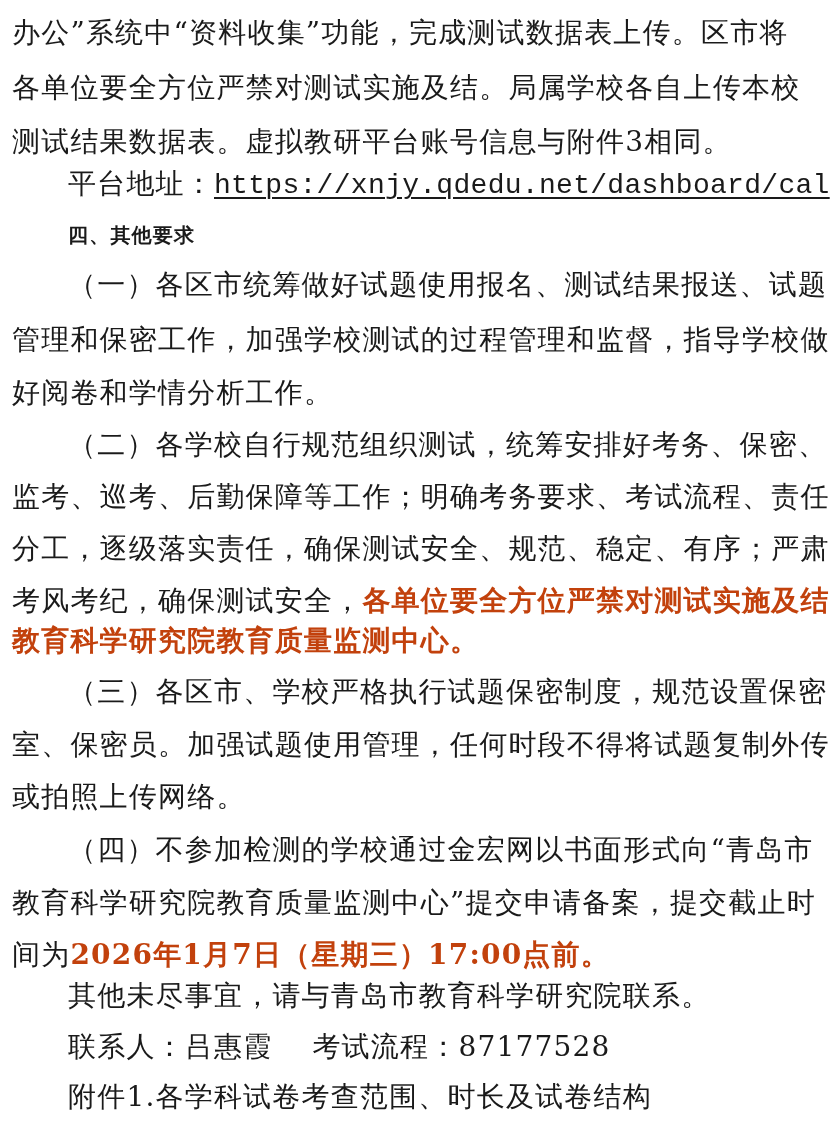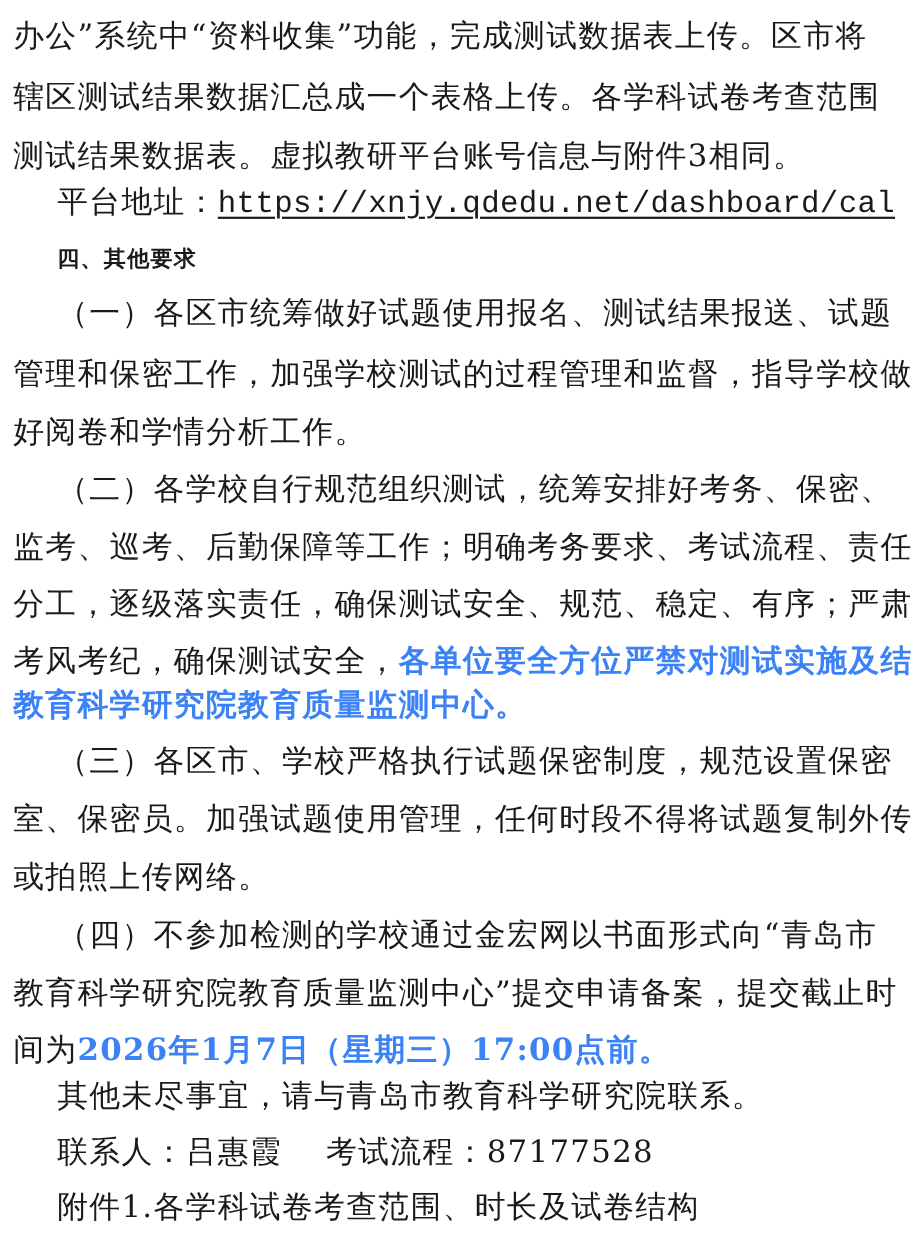--- a/index.html
+++ b/index.html
@@ -6,38 +6,38 @@
   body {
     width: 840px; height: 1123px; overflow: hidden; position: relative;
     font-family: "DejaVu Serif", "Liberation Serif", serif;
     color: #1a1a1a;
   }
   .line {
     position: absolute; left: 12px; right: 10px;
     font-size: 28px; line-height: 40px; white-space: nowrap;
     letter-spacing: 1.2px;
   }
-  .indent { left: 52px; }
-  .bold { font-weight: bold; color: #3b82f6; }
+  .indent { left: 68px; }
+  .bold { font-weight: bold; color: #c2410c; }
   .heading { font-family: "DejaVu Sans", "Liberation Sans", sans-serif; font-weight: bold; font-size: 20px; }
   .url {
     font-family: "Liberation Mono", "DejaVu Sans Mono", monospace;
     font-size: 28px; letter-spacing: 0.3px;
     text-decoration: underline; text-underline-offset: 4px; text-decoration-thickness: 2px;
     color: #1a1a1a;
   }
   .gap { display: inline-block; width: 40px; }
 </style>
 </head>
 <body>
 
 <div>
 
   <div class="line" style="top:13px">办公”系统中“资料收集”功能，完成测试数据表上传。区市将</div>
-  <div class="line" style="top:68px">辖区测试结果数据汇总成一个表格上传。各学科试卷考查范围</div>
+  <div class="line" style="top:68px">各单位要全方位严禁对测试实施及结。局属学校各自上传本校</div>
   <div class="line" style="top:122px">测试结果数据表。虚拟教研平台账号信息与附件3相同。</div>
 
   <div class="line indent" style="top:164px">
     <span>平台地址：</span><span class="url">https://xnjy.qdedu.net/dashboard/cal</span>
   </div>
 
   <div class="line indent heading" style="top:215px">四、其他要求</div>
 
   <div>
     <div class="line indent" style="top:265px">（一）各区市统筹做好试题使用报名、测试结果报送、试题</div>

